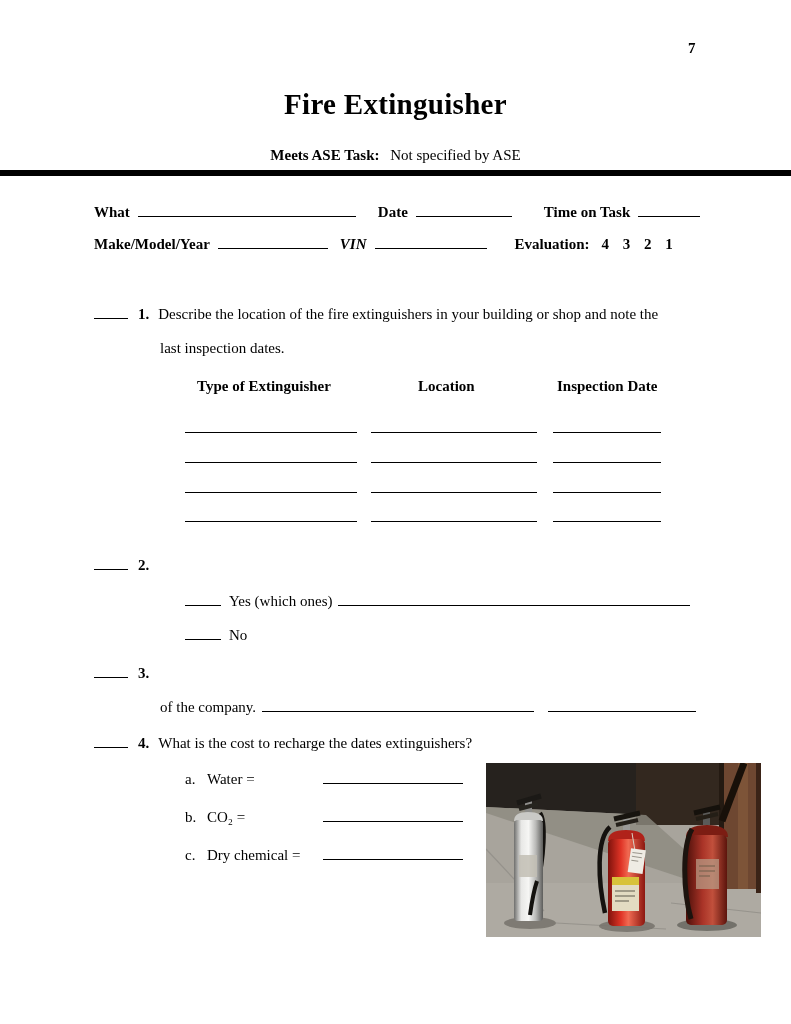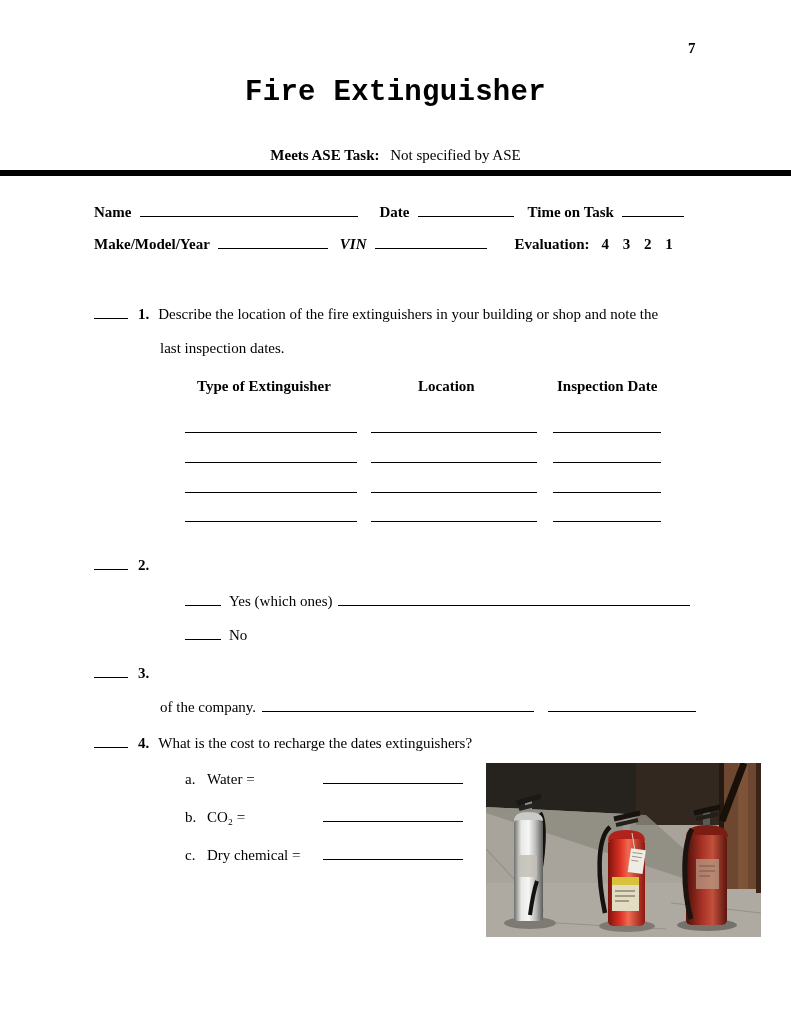--- a/index.html
+++ b/index.html
@@ -22,35 +22,35 @@
   .q4prefix{display:inline-block;width:22px;}
   .evalscale{font-weight:700;word-spacing:10px;margin-left:12px;}
   .thead{font-weight:700;}
   .rule{background:#000;height:6px;left:0;width:791px;}
 </style>
 </head>
 <body>
 
 <div class="abs pagenum" style="left:688px;top:40px;">7</div>
 
-<div class="abs center title" style="top:76px;font-family:Liberation Mono, monospace;">Fire Extinguisher</div>
+<div class="abs center title" style="top:88px;">Fire Extinguisher</div>
 
 <div class="abs center subtitle" style="top:147px;">
   <b>Meets ASE Task:</b>
   <span style="margin-left:7px;">Not specified by ASE</span>
 </div>
 
 <div class="abs rule" style="top:170px;"></div>
 
 <div class="abs row" style="left:94px;top:203px;">
-  <b>Name</b>
+  <b>What</b>
   <span class="blank" style="width:218px;margin-left:8px;"></span>
   <b style="margin-left:22px;">Date</b>
   <span class="blank" style="width:96px;margin-left:8px;"></span>
-  <b style="margin-left:14px;">Time on Task</b>
+  <b style="margin-left:32px;">Time on Task</b>
   <span class="blank" style="width:62px;margin-left:8px;"></span>
 </div>
 
 <div class="abs row" style="left:94px;top:235px;">
   <b>Make/Model/Year</b>
   <span class="blank" style="width:110px;margin-left:8px;"></span>
   <b style="margin-left:12px;font-style:italic;">VIN</b>
   <span class="blank" style="width:112px;margin-left:8px;"></span>
   <b style="margin-left:28px;">Evaluation:</b>
   <span class="evalscale">4 3 2 1</span>

